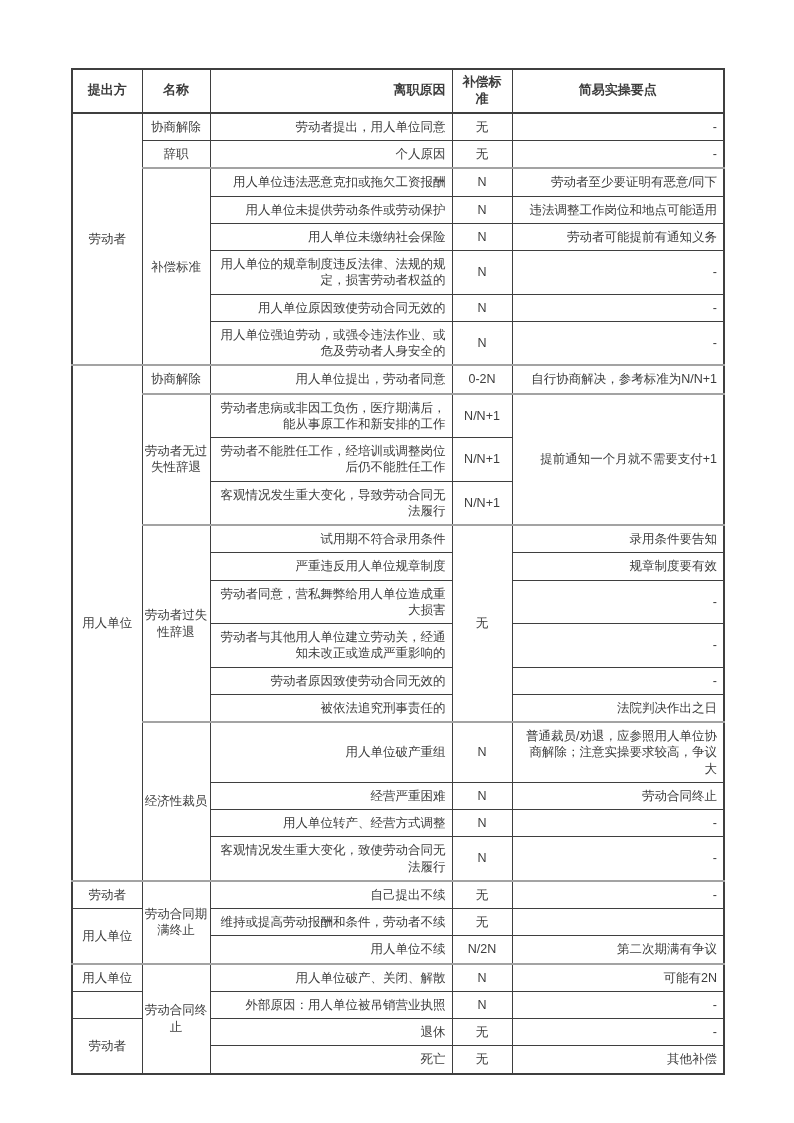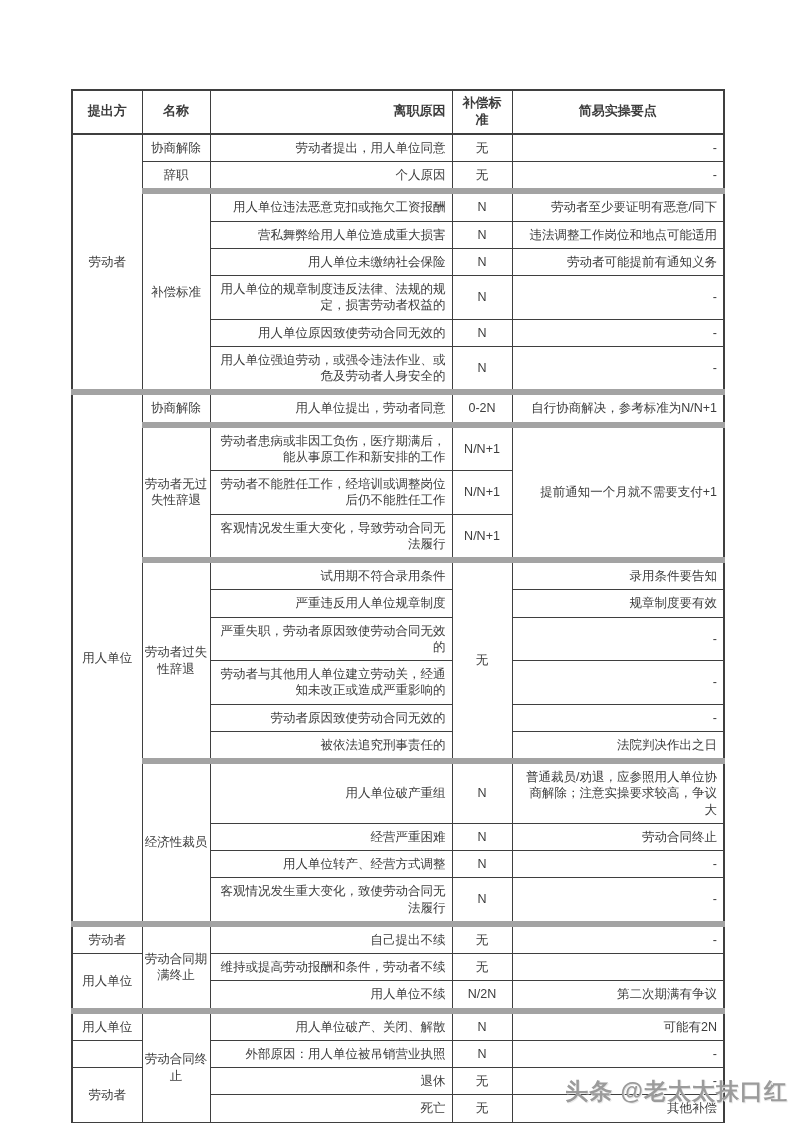--- a/index.html
+++ b/index.html
@@ -6,21 +6,21 @@
   body{
     width:794px;height:1123px;
     background:#ffffff;
     font-family:"Liberation Sans","DejaVu Sans",sans-serif;
     position:relative;
     color:#3c3c3c;
   }
   .page{position:absolute;inset:0;background:#ffffff;}
   table.comp{
     position:absolute;
-    left:71px;top:89px;
+    left:71px;top:68px;
     width:652px;
     border-collapse:collapse;
     table-layout:fixed;
     border:2px solid #3f3f3f;
     font-size:12.5px;
     line-height:1.3;
     color:#3c3c3c;
   }
   table.comp th, table.comp td{
     border:1px solid #3f3f3f;
@@ -31,21 +31,21 @@
   }
   table.comp th{
     font-weight:bold;
     font-size:13px;
     padding:4px 6px;
     border-bottom:2px solid #3f3f3f;
   }
   table.comp td.c1{padding:2px 2px;}
   .ac{text-align:center;}
   .al{text-align:right;}
-  tr.sec th, tr.sec td{border-top:6px solid #a3a3a3;}
+  tr.sec th, tr.sec td{border-top:2px solid #a3a3a3;}
   .watermark{
     position:absolute;
     top:1076px;
     right:6px;
     font-size:23px;
     font-weight:bold;
     color:#9b9b9b;
     letter-spacing:1px;
     text-shadow:1px 1px 0 #e9e9e9;
     white-space:nowrap;
@@ -86,21 +86,21 @@
           <td class="ac">无</td>
           <td class="al">-</td>
         </tr>
         <tr class="sec">
           <td rowspan="6" class="ac c1">补偿标准</td>
           <td class="al">用人单位违法恶意克扣或拖欠工资报酬</td>
           <td class="ac">N</td>
           <td class="al">劳动者至少要证明有恶意/同下</td>
         </tr>
         <tr>
-          <td class="al">营私舞弊给用人单位造成重大损害</td>
+          <td class="al">用人单位未提供劳动条件或劳动保护</td>
           <td class="ac">N</td>
           <td class="al">违法调整工作岗位和地点可能适用</td>
         </tr>
         <tr>
           <td class="al">用人单位未缴纳社会保险</td>
           <td class="ac">N</td>
           <td class="al">劳动者可能提前有通知义务</td>
         </tr>
         <tr>
           <td class="al">用人单位的规章制度违反法律、法规的规定，损害劳动者权益的</td>
@@ -142,21 +142,21 @@
           <td rowspan="6" class="ac c1">劳动者过失性辞退</td>
           <td class="al">试用期不符合录用条件</td>
           <td rowspan="6" class="ac">无</td>
           <td class="al">录用条件要告知</td>
         </tr>
         <tr>
           <td class="al">严重违反用人单位规章制度</td>
           <td class="al">规章制度要有效</td>
         </tr>
         <tr>
-          <td class="al">严重失职，劳动者原因致使劳动合同无效的</td>
+          <td class="al">劳动者同意，营私舞弊给用人单位造成重大损害</td>
           <td class="al">-</td>
         </tr>
         <tr>
           <td class="al">劳动者与其他用人单位建立劳动关，经通知未改正或造成严重影响的</td>
           <td class="al">-</td>
         </tr>
         <tr>
           <td class="al">劳动者原因致使劳动合同无效的</td>
           <td class="al">-</td>
         </tr>
@@ -223,14 +223,13 @@
           <td class="al">-</td>
         </tr>
         <tr>
           <td class="al">死亡</td>
           <td class="ac">无</td>
           <td class="al">其他补偿</td>
         </tr>
       </tbody>
   </table>
 
-  <div class="watermark">头条 @老太太抹口红</div>
 </div>
 
 </body></html>

